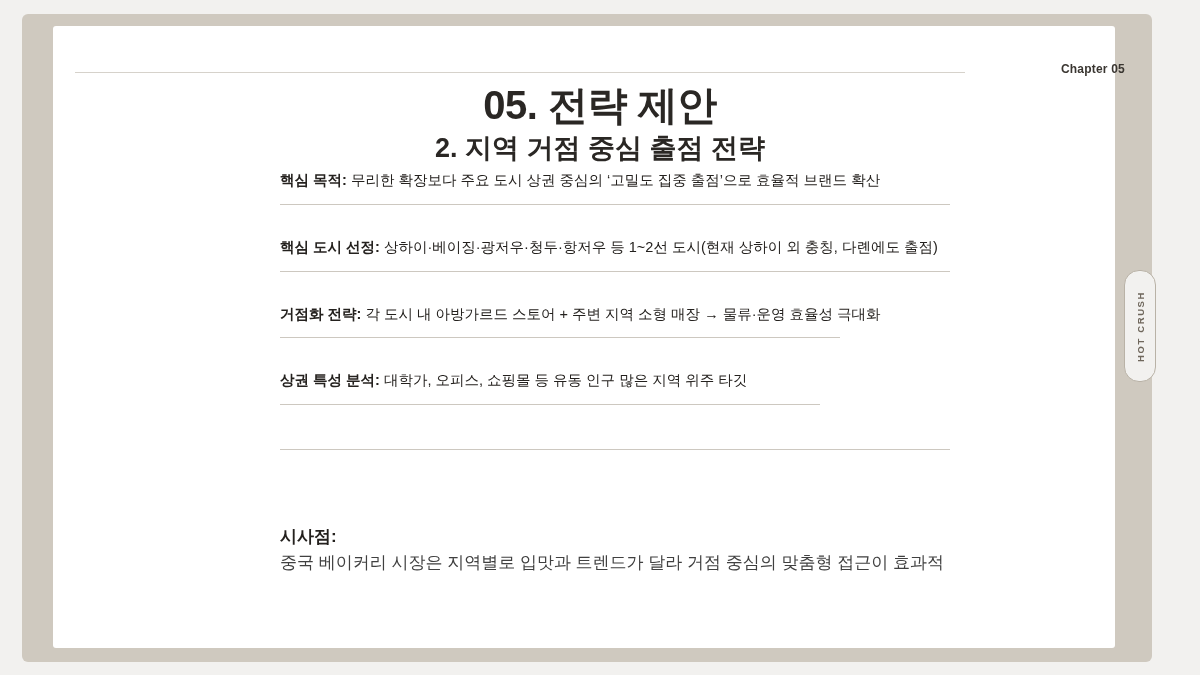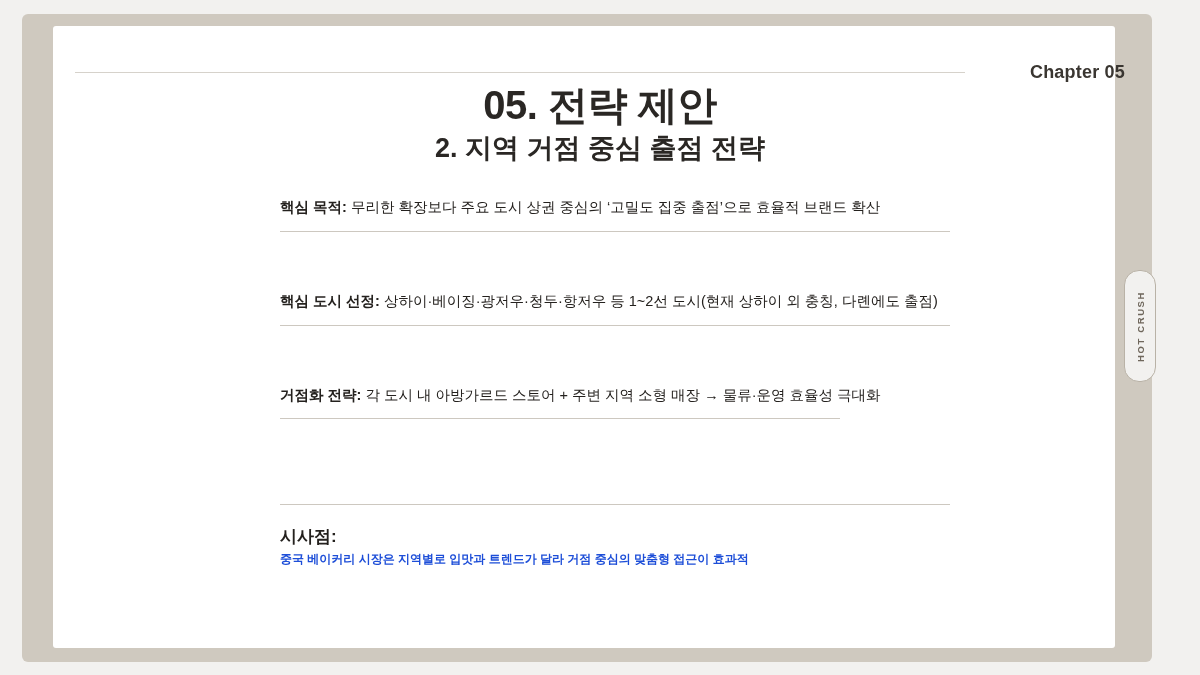--- a/index.html
+++ b/index.html
@@ -75,21 +75,21 @@
     left: 75px;
     top: 72px;
     width: 890px;
     height: 1px;
     background: #d6d2cb;
   }
   .chapter-label {
     position: absolute;
     right: 75px;
     top: 62px;
-    font-size: 18px;
+    font-size: 12px;
     font-weight: 700;
     letter-spacing: 0.2px;
     color: #3a3631;
   }
 
   .slide-title {
     position: absolute;
     left: 0;
     top: 78px;
     width: 1200px;
@@ -113,21 +113,20 @@
   
   .rows {
     position: absolute;
     left: 280px;
     top: 170px;
     width: 700px;
   }
   .row {
     position: relative;
     padding: 0 0 6px 0;
-    margin-top: 27px;
   }
   .row-text {
     font-size: 14.5px;
     line-height: 1.5;
     color: #24211e;
     white-space: nowrap;
   }
   .row-text .lead {
     font-weight: 700;
   }
@@ -156,23 +155,23 @@
     width: 760px;
   }
   .conclusion-label {
     font-size: 17px;
     font-weight: 600;
     color: #24211e;
     line-height: 1.55;
     margin-top: 36px;
   }
   .conclusion-text {
-    font-size: 12px;
-    font-weight: 700;
-    color: #1d4ed8;
+    font-size: 17px;
+    font-weight: 400;
+    color: #404040;
     line-height: 1.55;
     white-space: nowrap;
   }
 </style>
 </head>
 <body>
 
 <div class="slide-stage">
 
   <div class="binder"></div>
@@ -211,20 +210,26 @@
 
     <div class="row">
       <div class="row-text">
         <span class="lead">거점화 전략:</span><span>  각 도시 내 아방가르드 스토어 + 주변 지역 소형 매장 → 물류·운영 효율성 극대화</span>
       </div>
       <div class="row-underline mid"></div>
     </div>
 
     <div class="spacer-sm"></div>
 
+    <div class="row">
+      <div class="row-text">
+        <span class="lead">상권 특성 분석:</span><span>  대학가, 오피스, 쇼핑몰 등 유동 인구 많은 지역 위주 타깃</span>
+      </div>
+      <div class="row-underline short"></div>
+    </div>
 
     <div class="spacer-sm"></div>
 
     <div class="row">
       <div class="row-underline long"></div>
     </div>
 
   </div>
 
   <div class="conclusion">

